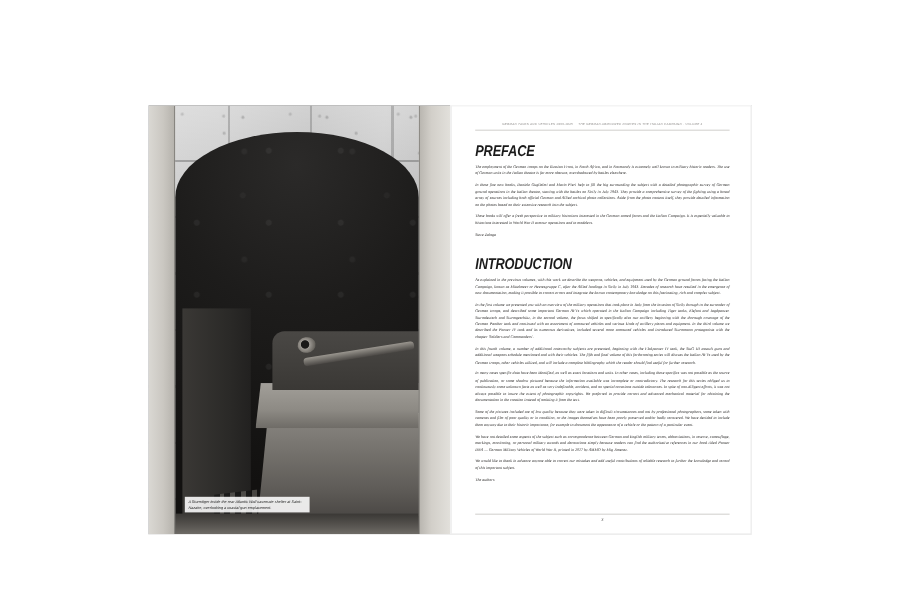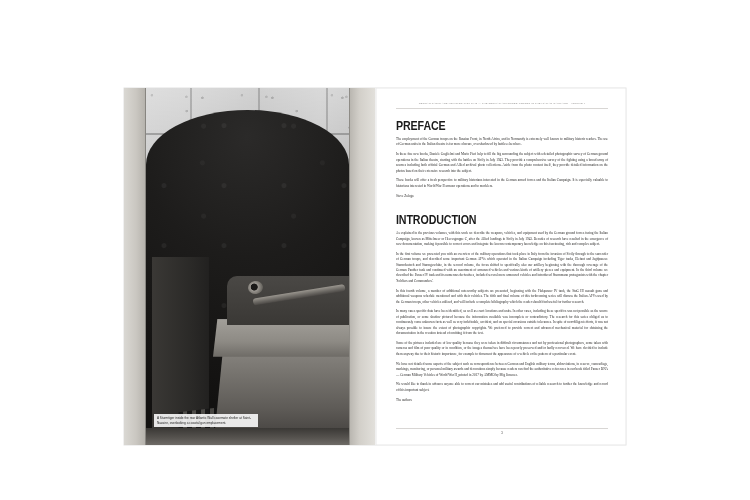--- a/index.html
+++ b/index.html
@@ -22,20 +22,21 @@
   
   #spread {
     position: absolute;
     left: 124px;
     top: 88px;
     width: 502px;
     height: 357px;
     background: #ffffff;
     display: flex;
     box-shadow: 0 0 0 0.5px #e2e2e2;
+    font-style: italic;
   }
 
   
   #page-left {
     position: relative;
     width: 251px;
     height: 100%;
     overflow: hidden;
     background: #8d8d8d;
   }

